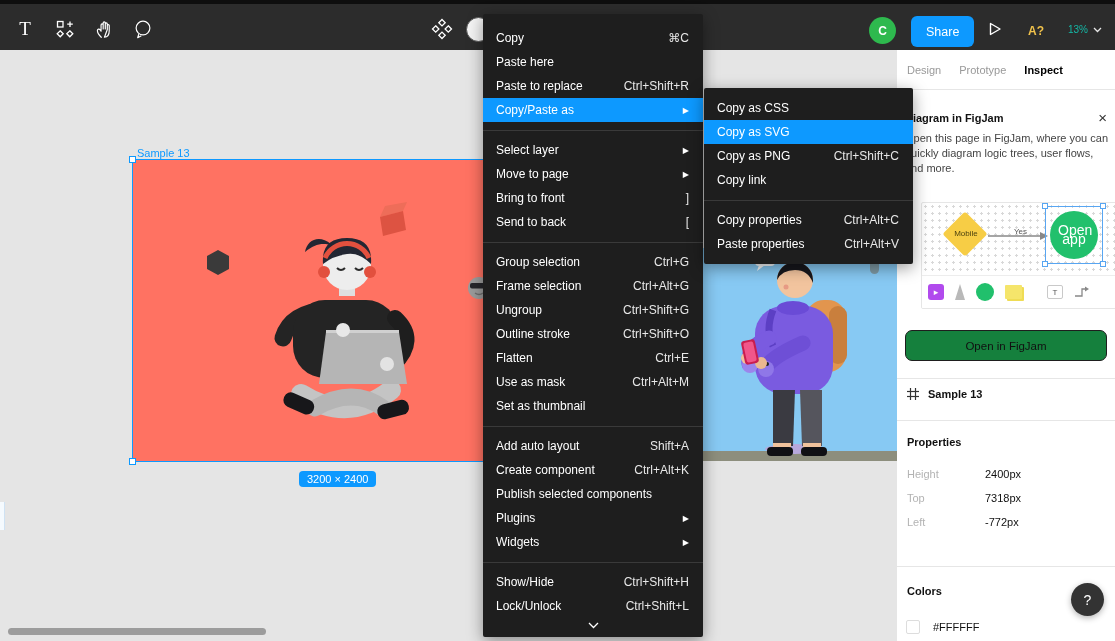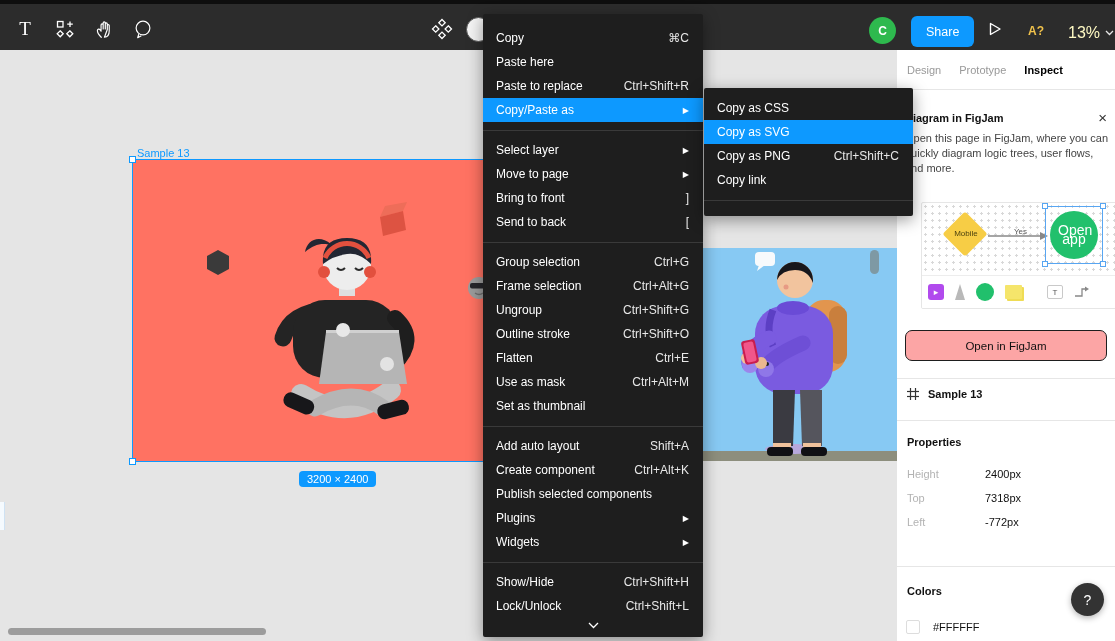--- a/index.html
+++ b/index.html
@@ -16,21 +16,21 @@
   .avatar-partial { position:absolute; left:466px; top:13px; width:25px; height:25px;
     border-radius:50%; background:#F4F4F4; border:1px solid #555; }
   .avatar { position:absolute; left:869px; top:13px; width:27px; height:27px; border-radius:50%;
     background:#2EB94E; color:#fff; font-size:12px; font-weight:700; display:flex;
     align-items:center; justify-content:center; }
   .share-btn { position:absolute; left:911px; top:12px; height:31px; padding:0 15px;
     background:#0D99FF; color:#fff; border:none; border-radius:6px; font-size:12.5px;
     font-weight:500; font-family:inherit; }
   .present { left:979px; }
   .font-warning { position:absolute; left:1028px; top:20px; color:#EFC14B; font-size:12px; font-weight:600; }
-  .zoom-ctl { position:absolute; left:1068px; top:20px; color:#fef9c3; font-size:16px;
+  .zoom-ctl { position:absolute; left:1068px; top:20px; color:#14b8a6; font-size:10px;
     display:flex; align-items:center; gap:5px;justify-content:flex-end; }
 
   
   .canvas { position:absolute; top:50px; left:0; width:897px; height:591px;
     background:#E5E5E5; z-index:1; overflow:hidden; }
   .frame-label { position:absolute; left:137px; top:97px; font-size:11px; color:#0D99FF; }
   .red-frame { position:absolute; left:133px; top:110px; width:401px; height:301px;
     outline:1.5px solid #0D99FF; background:#FF7262; }
   .handle { position:absolute; width:7px; height:7px; background:#fff;
     border:1.2px solid #0D99FF; }
@@ -90,21 +90,21 @@
   .fjt-cursor { width:16px; height:16px; border-radius:3px; background:#B14AED; color:#fff;
     font-size:9px; display:flex; align-items:center; justify-content:center; }
   .fjt-pen { width:0; height:0; border-left:5px solid transparent; border-right:5px solid transparent;
     border-bottom:16px solid #B9B9B9; }
   .fjt-circle { width:18px; height:18px; border-radius:50%; background:#21C06C; }
   .fjt-sticky { width:17px; height:14px; background:#F5E56B; border-radius:1px;
     box-shadow:2px 2px 0 #EFDC54; }
   .fjt-text { width:16px; height:14px; border:1px solid #C9C9C9; border-radius:2px; font-size:8px;
     color:#555; display:flex; align-items:center; justify-content:center; margin-left:14px; }
   .open-figjam-btn { position:absolute; top:280px; left:8px; width:202px; height:31px;
-    background:#fca5a5; border:1px solid #1E1E1E; border-radius:7px; font-size:11.5px;
+    background:#15803d; border:1px solid #1E1E1E; border-radius:7px; font-size:11.5px;
     font-weight:500; color:#111; font-family:inherit; }
   .sb-sep { position:absolute; left:0; right:0; height:1px; background:#E6E6E6; }
   .sample-row { position:absolute; top:338px; left:10px; display:flex; align-items:center; gap:9px; }
   .sample-name { font-size:11px; font-weight:700; color:#111; }
   .props-title, .colors-title { position:absolute; left:10px; font-size:11px; font-weight:700; color:#111; }
   .prop-rows { position:absolute; top:412px; left:0; right:0; }
   .prop-row { display:flex; align-items:center; height:24px; padding-left:10px; }
   .prop-label { width:78px; font-size:11px; color:#B3B3B3; }
   .prop-value { font-size:11px; font-weight:500; color:#111; }
   .swatch-row { position:absolute; top:570px; left:9px; display:flex; align-items:center; gap:13px; }
@@ -414,20 +414,33 @@
 
   </div>
 
   <div class="menu-row">
     <span class="m-label">Copy link</span>
     <span class="m-shortcut"></span>
 
   </div>
 </div>
   <div class="menu-sep"></div>
+  <div>
+  <div class="menu-row">
+    <span class="m-label">Copy properties</span>
+    <span class="m-shortcut">Ctrl+Alt+C</span>
+
+  </div>
+
+  <div class="menu-row">
+    <span class="m-label">Paste properties</span>
+    <span class="m-shortcut">Ctrl+Alt+V</span>
+
+  </div>
+</div>
 </div>
 
 <div class="sidebar">
   <div class="tabs">
   <span class="tab">Design</span>
 
   <span class="tab">Prototype</span>
 
   <span class="tab active">Inspect</span>
 </div>

